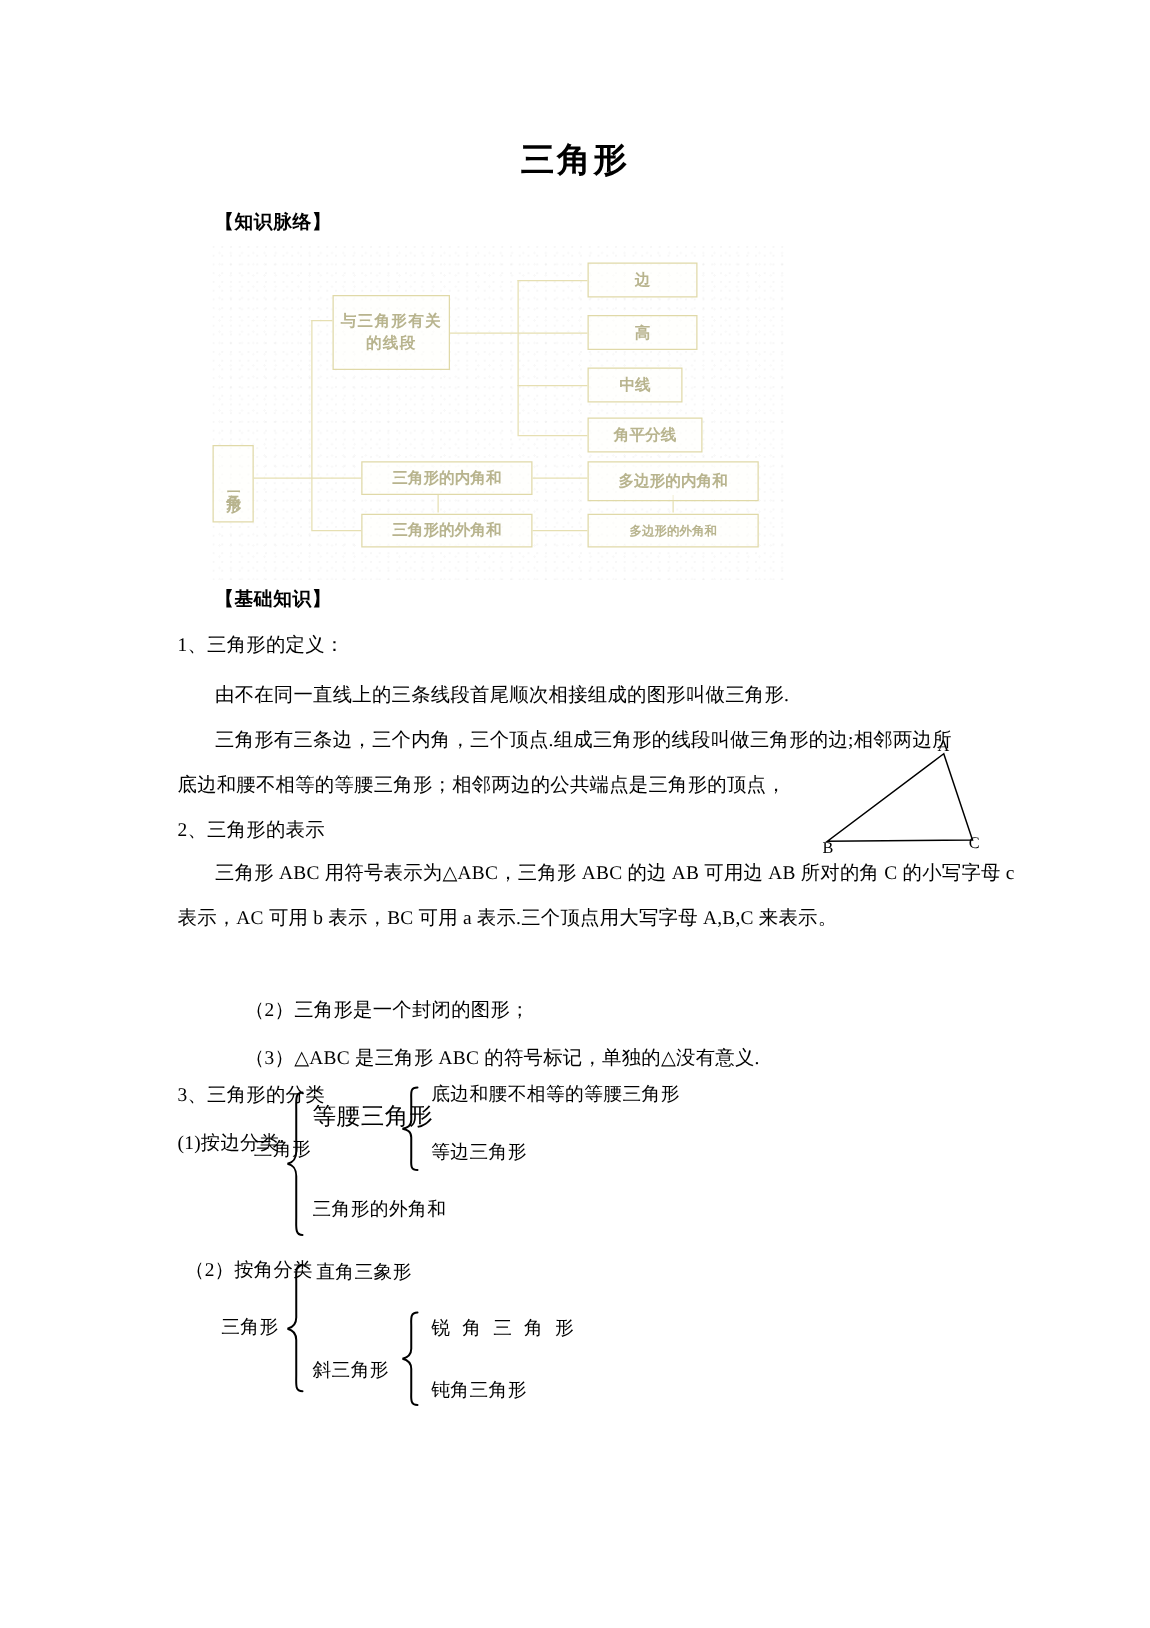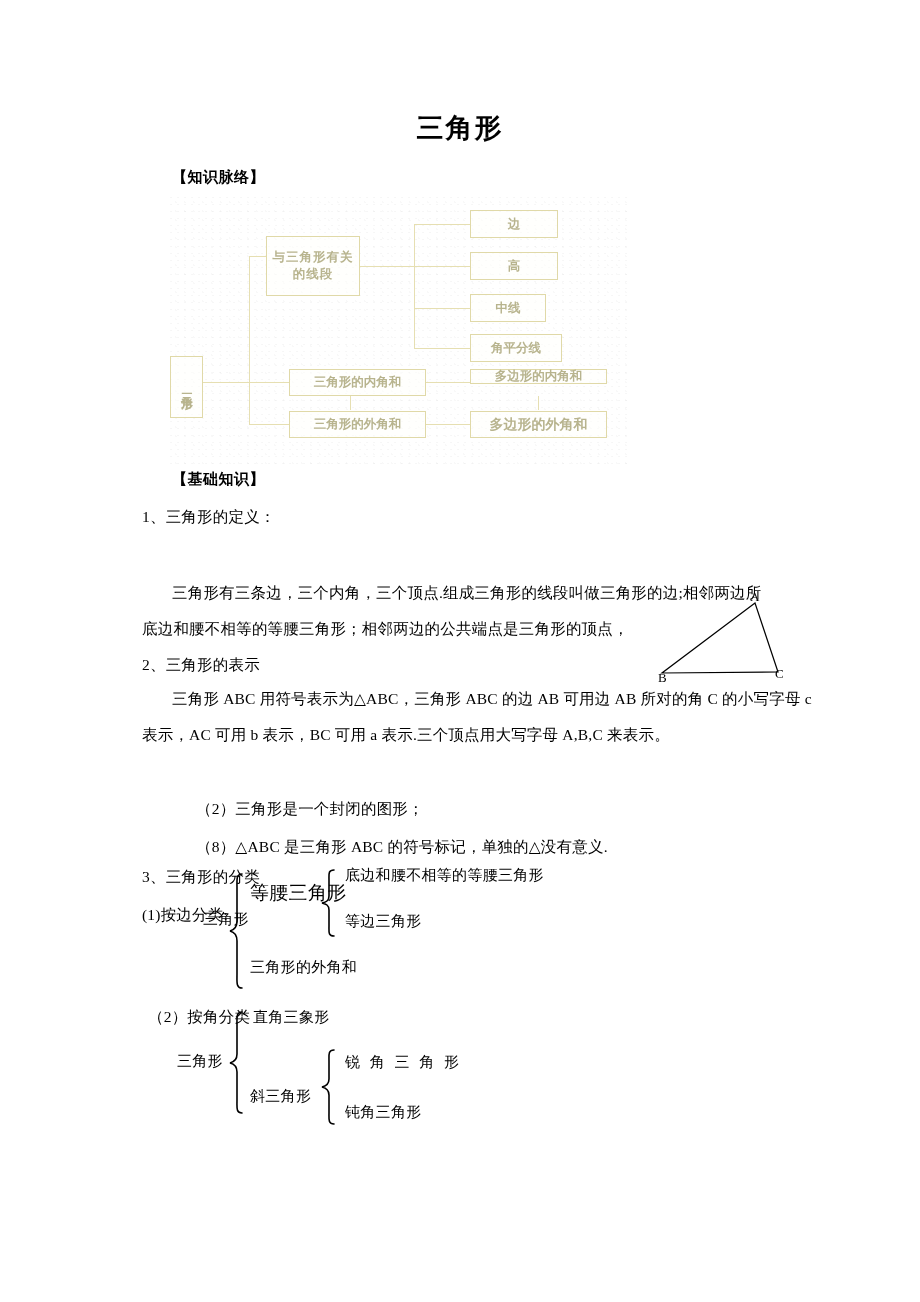--- a/index.html
+++ b/index.html
@@ -158,45 +158,46 @@
     <div class="kbox" style="left:96px;  top:40px;  width:94px; height:60px; font-size:12.5px; line-height:1.35; letter-spacing:1px;">与三角形有关的线段</div>
 
     <div class="kbox" style="left:300px; top:14px;  width:88px; height:28px; font-size:12.5px;">边</div>
     <div class="kbox" style="left:300px; top:56px;  width:88px; height:28px; font-size:12.5px;">高</div>
     <div class="kbox" style="left:300px; top:98px;  width:76px; height:28px; font-size:12.5px;">中线</div>
     <div class="kbox" style="left:300px; top:138px; width:92px; height:28px; font-size:12.5px;">角平分线</div>
 
     <div class="kbox" style="left:119px; top:173px; width:137px; height:27px; font-size:12.5px;">三角形的内角和</div>
     <div class="kbox" style="left:119px; top:215px; width:137px; height:27px; font-size:12.5px;">三角形的外角和</div>
 
-    <div class="kbox" style="left:300px; top:173px; width:137px; height:15px; font-size:12.5px;">多边形的内角和</div>
-    <div class="kbox" style="left:300px; top:215px; width:137px; height:27px; font-size:14px;">多边形的外角和</div>
+    <div class="kbox" style="left:300px; top:173px; width:137px; height:32px; font-size:12.5px;">多边形的内角和</div>
+    <div class="kbox" style="left:300px; top:215px; width:137px; height:27px; font-size:10px;">多边形的外角和</div>
   </div>
 
   <div class="sec-head" style="left:172px; top:470px;">【基础知识】</div>
 
   <div class="para" style="left:142px; top:508px;">1、三角形的定义：</div>
+  <div class="para" style="left:172px; top:548px;">由不在同一直线上的三条线段首尾顺次相接组成的图形叫做三角形.</div>
   <div class="para" style="left:172px; top:584px;">三角形有三条边，三个内角，三个顶点.组成三角形的线段叫做三角形的边;相邻两边所</div>
   <div class="para" style="left:142px; top:620px;">底边和腰不相等的等腰三角形；相邻两边的公共端点是三角形的顶点，</div>
 
   <div class="para" style="left:142px; top:656px;">2、三角形的表示</div>
   <div class="para" style="left:172px; top:690px;">三角形 ABC 用符号表示为△ABC，三角形 ABC 的边 AB 可用边 AB 所对的角 C 的小写字母 c</div>
   <div class="para" style="left:142px; top:726px;">表示，AC 可用 b 表示，BC 可用 a 表示.三个顶点用大写字母 A,B,C 来表示。</div>
 
   <div id="tri-fig">
     <svg width="150" height="105" viewBox="0 0 150 105" aria-hidden="true">
       <polygon points="105,18 12,88 128,87" fill="none" stroke="#000" stroke-width="1.2"></polygon>
     </svg>
     <div class="tri-lbl" style="left:100px; top:4px;">A</div>
     <div class="tri-lbl" style="left:8px; top:85px;">B</div>
     <div class="tri-lbl" style="left:125px; top:81px;">C</div>
   </div>
 
   <div class="para" style="left:196px; top:800px;">（2）三角形是一个封闭的图形；</div>
-  <div class="para" style="left:196px; top:838px;">（8）△ABC 是三角形 ABC 的符号标记，单独的△没有意义.</div>
+  <div class="para" style="left:196px; top:838px;">（3）△ABC 是三角形 ABC 的符号标记，单独的△没有意义.</div>
 
   <div class="para" style="left:142px; top:868px;">3、三角形的分类</div>
   <div class="para" style="left:142px; top:906px;">(1)按边分类:</div>
 
   <div class="tree-lbl" style="left:203px; top:910px;">三角形</div>
 
   <div class="brace" style="left:228px; top:872px;">
     <svg width="20" height="118" viewBox="0 0 20 118">
       <path d="M14 2 C8 2, 9 8, 9 16 L9 49 C9 56, 6 58, 2 59 C6 60, 9 62, 9 69 L9 102 C9 110, 8 116, 14 116" fill="none" stroke="#000" stroke-width="1.6" stroke-linecap="round"></path>
     </svg>

